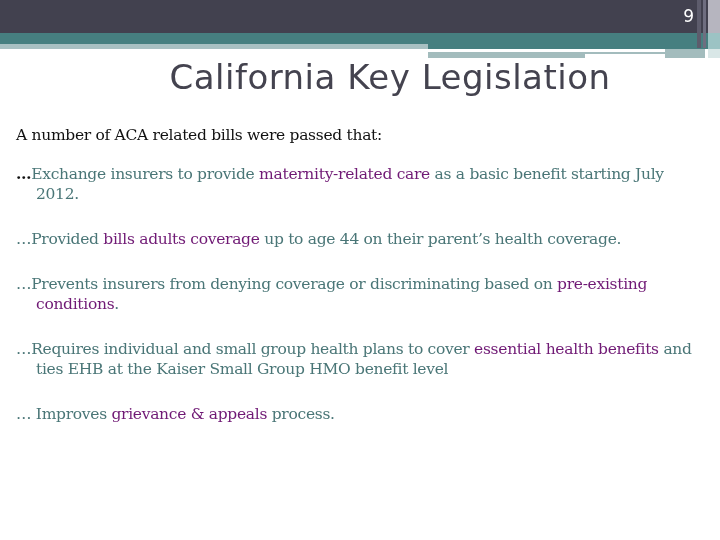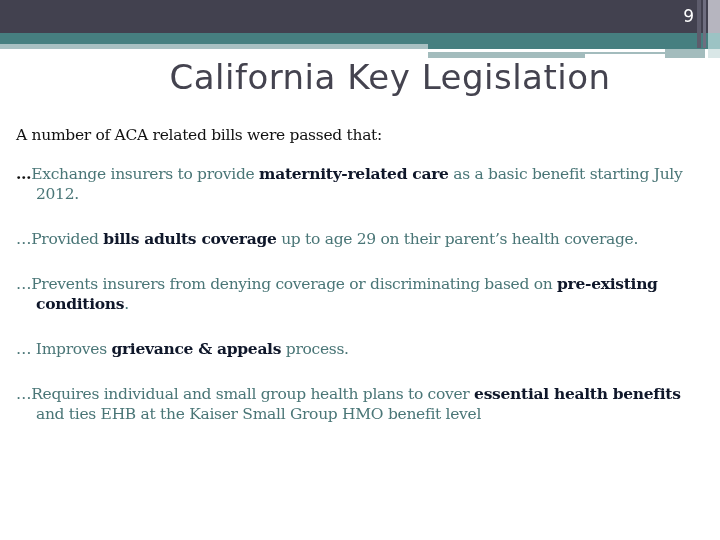--- a/index.html
+++ b/index.html
@@ -18,21 +18,21 @@
   #edge3 { left:708px; top:0; width:12px; height:33px; background:#b6b5bf; }
   #edge4 { left:708px; top:33px; width:12px; height:16px; background:#9cc3c4; }
   #edge5 { left:708px; top:49px; width:12px; height:9px; background:#d9e7e7; }
 
   #slide-num { position:absolute; right:26px; top:6px; color:#ffffff; font-family:"DejaVu Sans", sans-serif; font-size:17px; }
   #title { position:absolute; left:0; width:780px; top:57px; text-align:center; font-family:"DejaVu Sans", sans-serif; font-size:34px; color:#44434f; letter-spacing:0.5px; }
 
   .content { position:absolute; left:16px; top:126px; width:690px; }
   .intro { font-weight:normal; font-size:15.5px; color:#111111; margin:0 0 20px 0; letter-spacing:-0.3px; }
   .item { font-size:15.5px; color:#4a7677; line-height:20px; margin:0 0 25px 0; padding-left:20px; text-indent:-20px; letter-spacing:-0.3px; }
-  .item b { font-weight:bold; color:#0f172a; }
+  .item b { font-weight:normal; color:#701a75; }
   .lead { color:#4a7677; }
   .lead.bold { font-weight:bold; color:#111111; }
 </style>
 </head>
 <body>
 
 <div class="band" id="dark"></div>
 <div class="band" id="teal-left"></div>
 <div class="band" id="teal-right"></div>
 <div class="band" id="light-left"></div>
@@ -47,21 +47,21 @@
 <div class="band" id="edge5"></div>
 
 <div id="slide-num">9</div>
 <div id="title">California Key Legislation</div>
 
 <div class="content">
   <p class="intro">A number of ACA related bills were passed that:</p>
 
   <p class="item"><span class="lead bold">…</span><span>Exchange insurers to provide </span><b>maternity-related care</b><span> as a basic benefit starting July 2012.</span></p>
 
-  <p class="item"><span class="lead">…</span><span>Provided </span><b>bills adults coverage</b><span> up to age 29 on their parent’s health coverage.</span></p>
+  <p class="item"><span class="lead">…</span><span>Provided </span><b>bills adults coverage</b><span> up to age 44 on their parent’s health coverage.</span></p>
 
 
   <p class="item"><span class="lead">…</span><span>Prevents insurers from denying coverage or discriminating based on </span><b>pre-existing conditions</b><span>.</span></p>
 
+  <p class="item"><span class="lead">…</span><span>Requires individual and small group health plans to cover </span><b>essential health benefits</b><span> and ties EHB at the Kaiser Small Group HMO benefit level</span></p>
+
   <p class="item"><span class="lead">… </span><span>Improves </span><b>grievance &amp; appeals</b><span> process.</span></p>
-
-  <p class="item"><span class="lead">…</span><span>Requires individual and small group health plans to cover </span><b>essential health benefits</b><span> and ties EHB at the Kaiser Small Group HMO benefit level</span></p>
 </div>
 
 </body></html>

